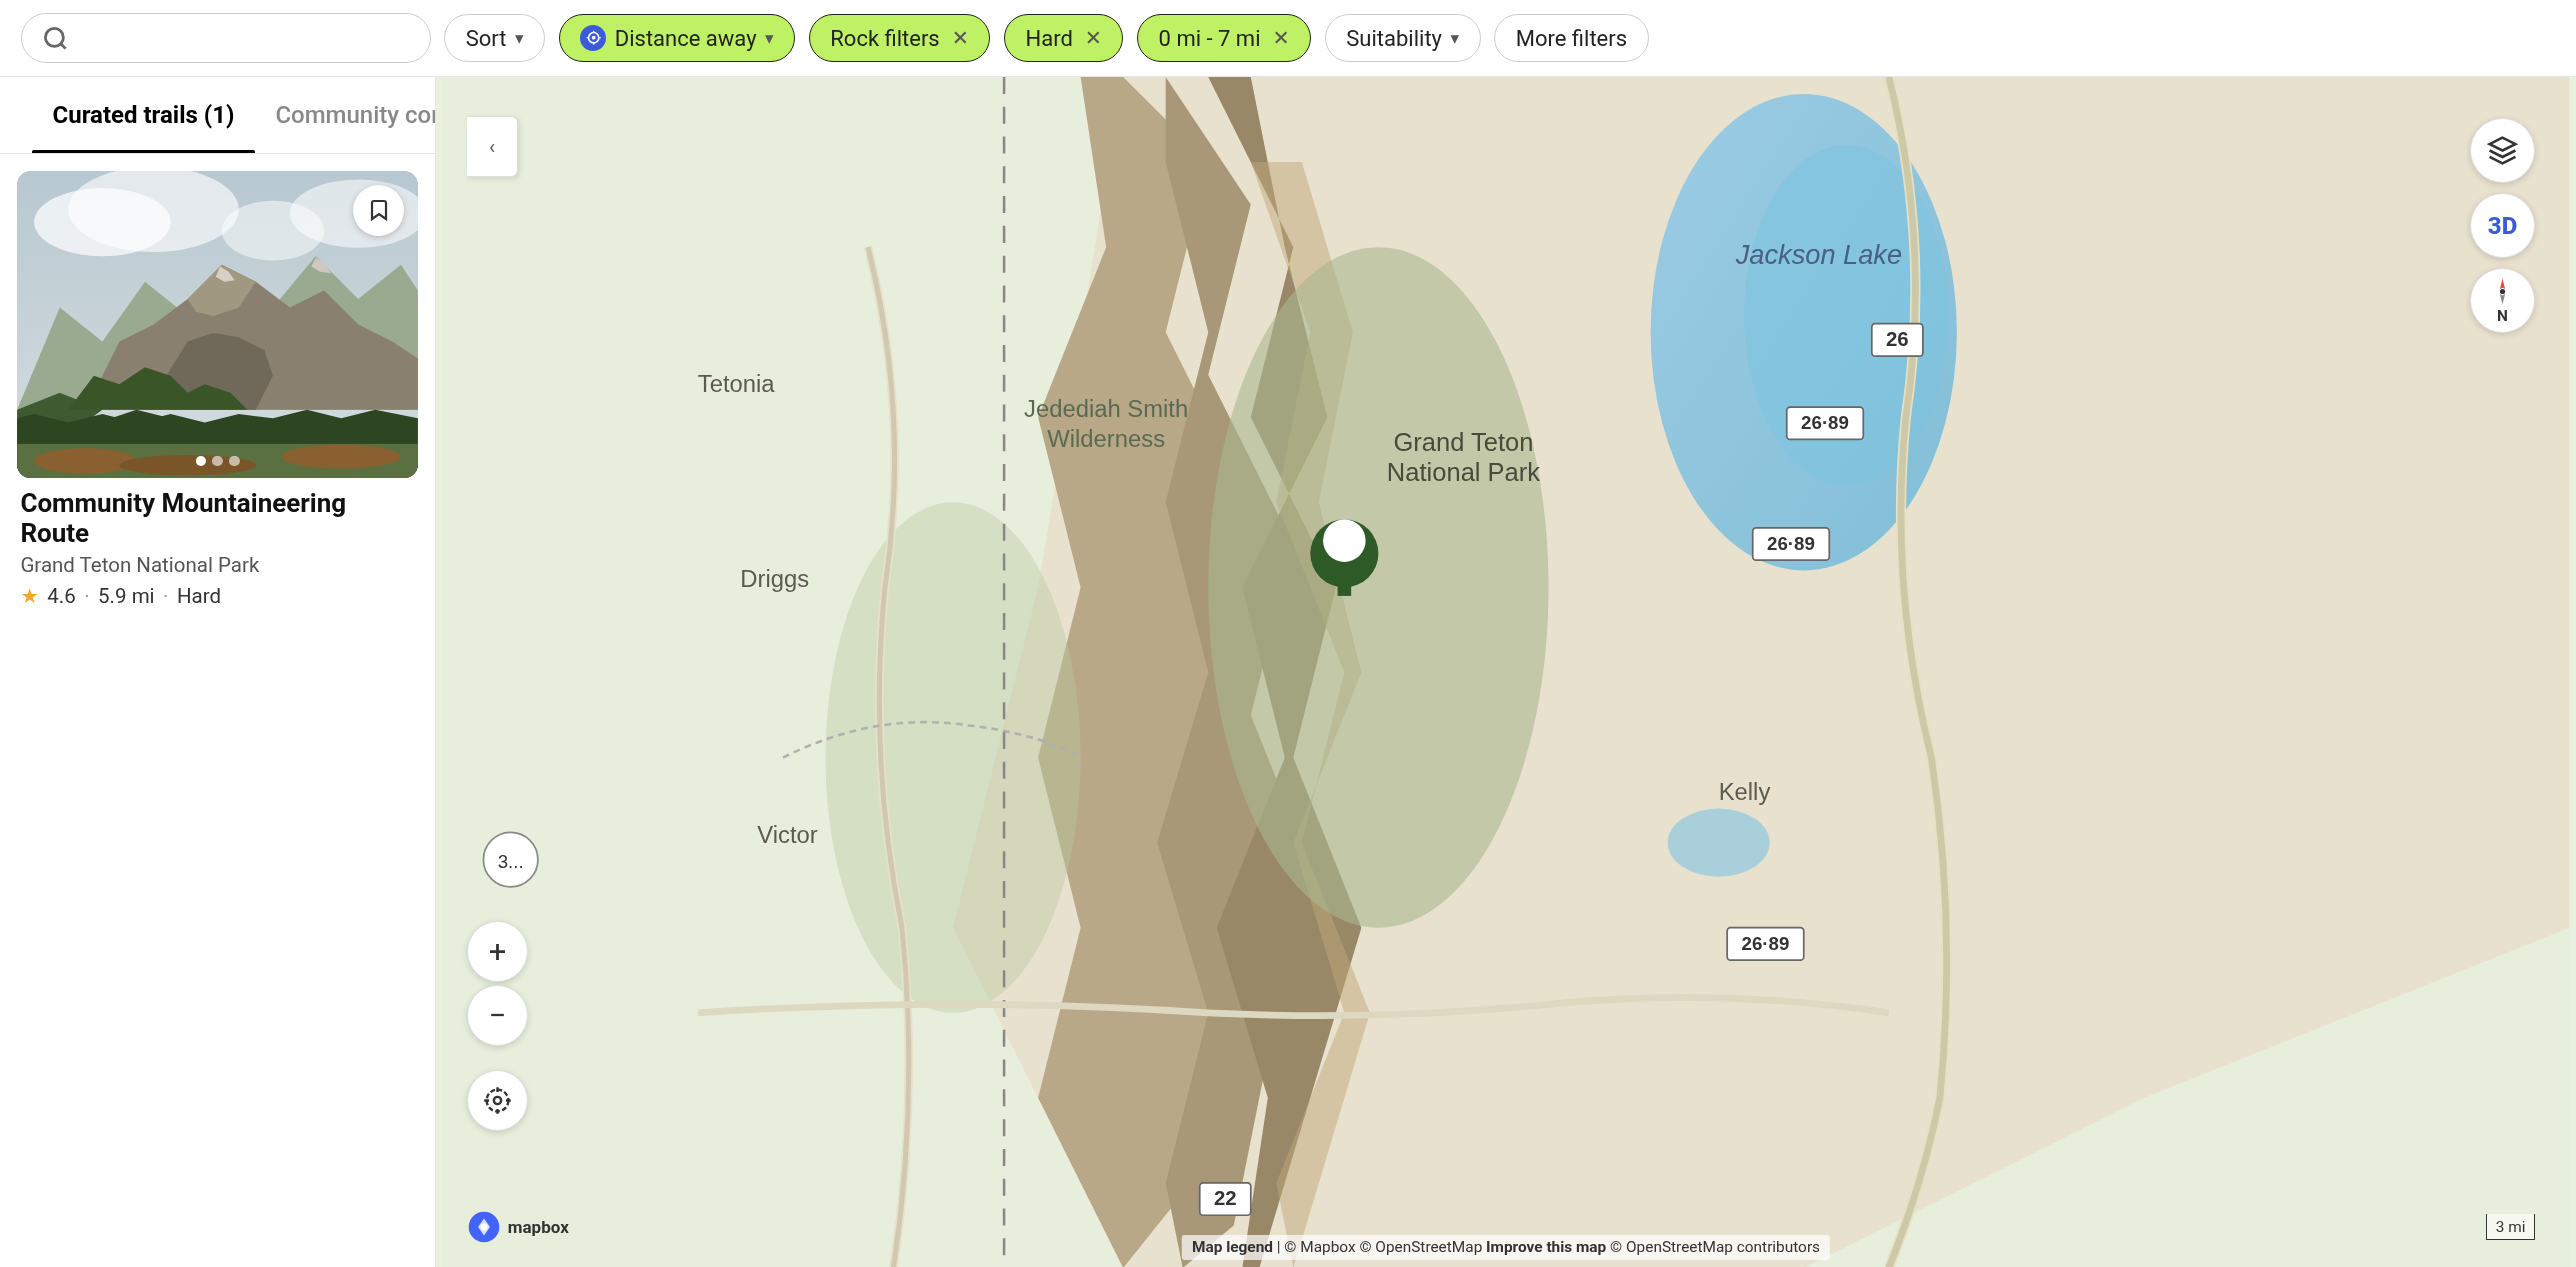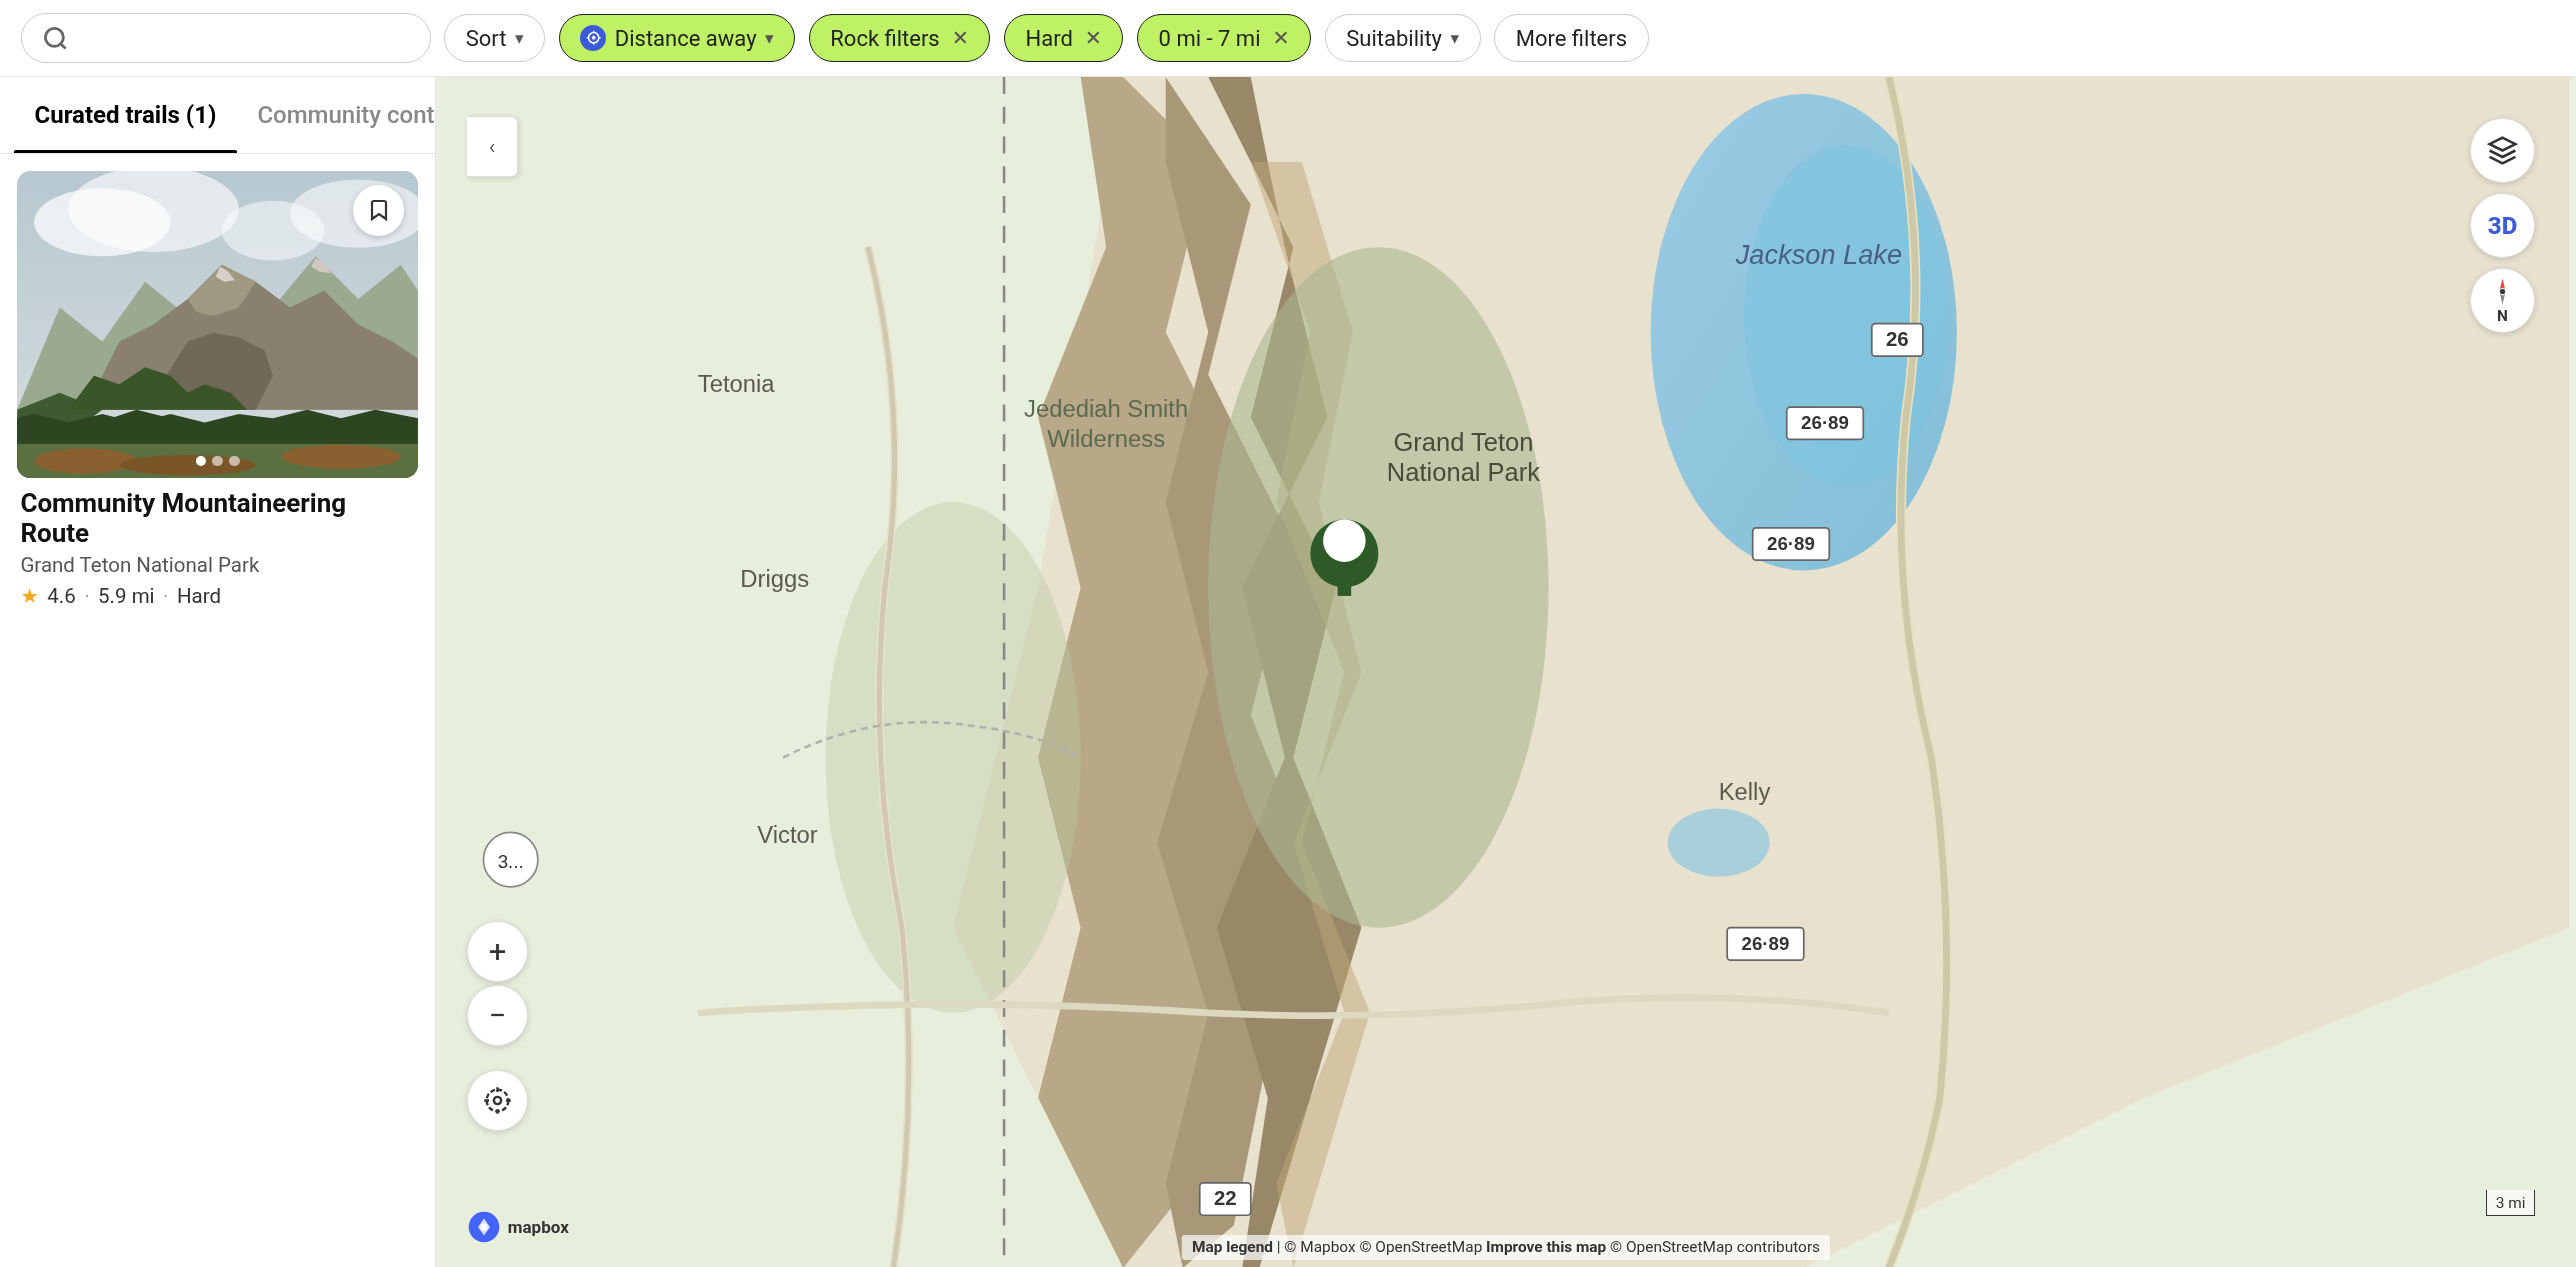--- a/index.html
+++ b/index.html
@@ -86,21 +86,21 @@
       display: flex;
       flex-direction: column;
       border-right: 0.9px solid #e5e5e5;
       background: #fff;
       overflow: hidden;
     }
 
     .tabs {
       display: flex;
       border-bottom: 0.9px solid #e5e5e5;
-      padding: 0 14px;
+      padding: 0 32px;
     }
     .tab {
       padding: 24px 20.5px;
       font-size: 24px;
       font-weight: 500;
       color: #888;
       cursor: pointer;
       position: relative;
       white-space: nowrap;
     }
@@ -339,21 +339,21 @@
       display: flex;
       align-items: center;
       gap: 6.8px;
       font-size: 15.4px;
       color: #333;
       font-weight: 700;
     }
 
     .map-scale {
       position: absolute;
-      bottom: 52px;
+      bottom: 28px;
       right: 41px;
       font-size: 15.4px;
       color: #333;
       border-bottom: 1.7px solid #333;
       border-left: 1.7px solid #333;
       border-right: 1.7px solid #333;
       padding: 3.4px 8.5px;
       background: rgba(255,255,255,0.6);
     }
   </style>

